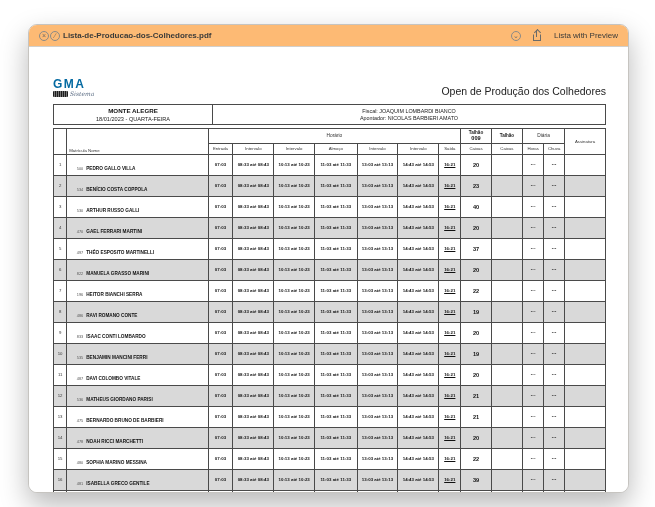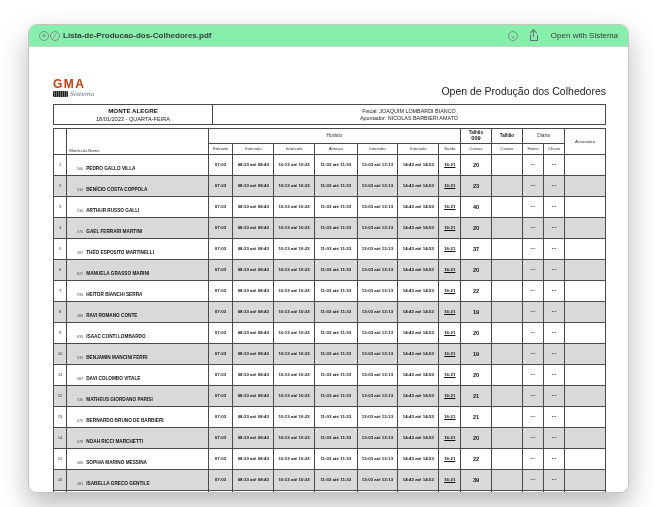--- a/index.html
+++ b/index.html
@@ -3,37 +3,37 @@
 <meta charset="utf-8">
 <style>
   html,body{margin:0;padding:0;}
   body{width:655px;height:507px;background:#ffffff;font-family:"Liberation Sans",sans-serif;position:relative;overflow:hidden;}
 
   .window{position:absolute;left:28px;top:24px;width:599px;height:467px;background:#ffffff;
           border-radius:9px;overflow:hidden;border:1px solid #c6c4c0;
           box-shadow:0 12px 28px rgba(0,0,0,0.28);}
 
   
-  .titlebar{height:21px;background:#86efac;border-bottom:1px solid #d1cfcb;display:flex;align-items:center;padding:0 10px;gap:1px;}
+  .titlebar{height:21px;background:#fdba74;border-bottom:1px solid #d1cfcb;display:flex;align-items:center;padding:0 10px;gap:1px;}
   .tb-circle{width:10px;height:10px;border-radius:50%;border:1px solid #8a8a88;color:#6b6b69;
              display:flex;align-items:center;justify-content:center;font-size:7px;line-height:1;background:transparent;box-sizing:border-box;}
   .tb-title{font-size:8px;font-weight:bold;color:#3b3b39;margin-left:2px;}
   .tb-right{margin-left:auto;display:flex;align-items:center;gap:12px;}
   .share{width:9px;height:11px;position:relative;}
   .share .box{position:absolute;left:0;bottom:0;width:8px;height:7px;border:1px solid #6b6b69;border-top-color:transparent;box-sizing:border-box;}
   .share .arrow{position:absolute;left:3.1px;top:0;width:1.2px;height:7px;background:#6b6b69;}
   .share .head{position:absolute;left:1.6px;top:-0.5px;width:4px;height:4px;border-left:1.2px solid #6b6b69;border-top:1.2px solid #6b6b69;transform:rotate(45deg);}
   .open-with{font-size:8px;color:#3b3b39;}
 
   
   .page{position:relative;height:446px;background:#ffffff;padding:16px 22px 0 24px;box-sizing:border-box;}
 
   .doc-head{display:flex;align-items:flex-end;justify-content:space-between;height:34px;}
   .logo{line-height:1;}
-  .logo-text{font-size:12px;font-weight:bold;letter-spacing:1.5px;color:#c2410c;}
+  .logo-text{font-size:12px;font-weight:bold;letter-spacing:1.5px;color:#0369a1;}
   .logo-sub{display:flex;align-items:center;gap:2px;margin-top:1px;}
   .logo-badge{width:15px;height:6px;background:#1c1c1c;border-radius:1px;
               background-image:repeating-linear-gradient(90deg,#1c1c1c 0 1px,#777 1px 2px);}
   .logo-script{font-family:"DejaVu Serif",serif;font-style:italic;font-size:6px;color:#5d6e85;}
   .doc-title{font-size:10.5px;color:#222;}
 
   
   table{border-collapse:collapse;}
   .info-table{width:553px;margin-top:7px;table-layout:fixed;}
   .info-table td{border:1px solid #4a4a4a;padding:2px 0;vertical-align:middle;}
@@ -74,21 +74,21 @@
     <div class="tb-circle">×</div>
     <div class="tb-circle">∕</div>
     <div class="tb-title">Lista-de-Producao-dos-Colhedores.pdf</div>
     <div class="tb-right">
       <div class="tb-circle">⌄</div>
       <div class="share">
         <div class="box"></div>
           <div class="arrow"></div>
           <div class="head"></div>
       </div>
-      <div class="open-with">Open with Sistema</div>
+      <div class="open-with">Lista with Preview</div>
     </div>
   </div>
 
   <div class="page">
 
     <div class="doc-head">
       <div class="logo">
         <div class="logo-text">GMA</div>
         <div class="logo-sub">
           <div class="logo-badge"></div>

